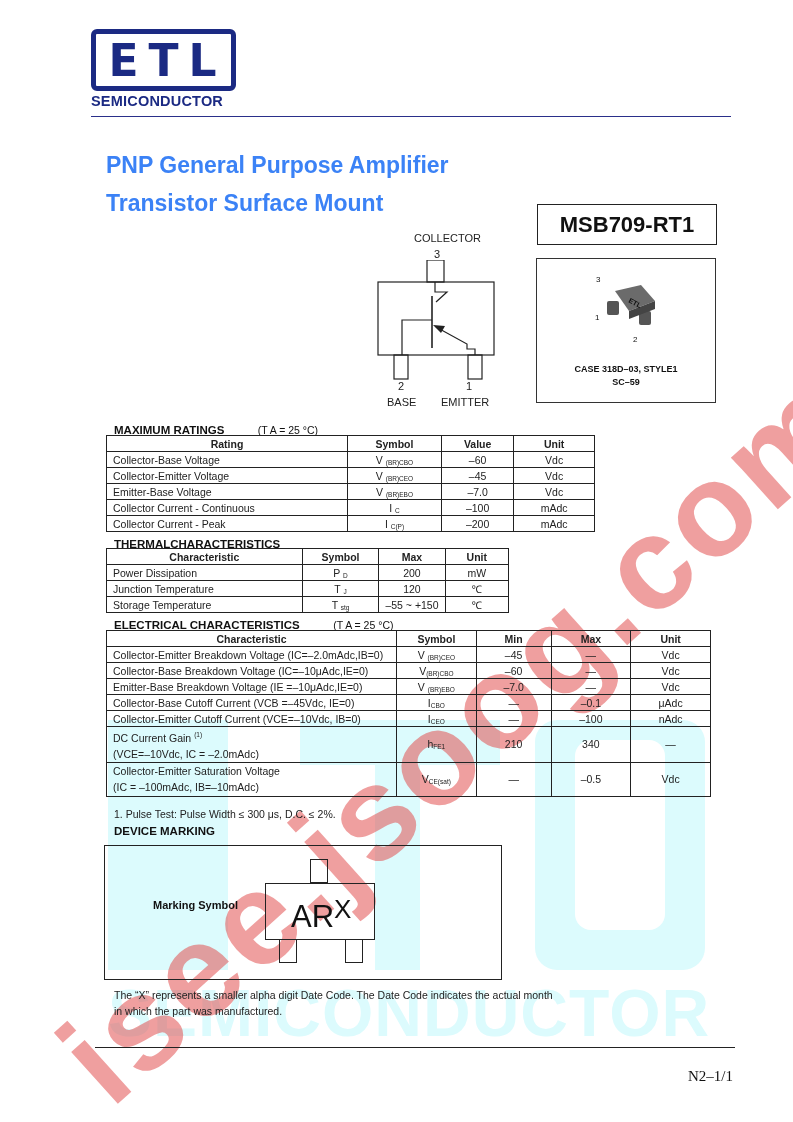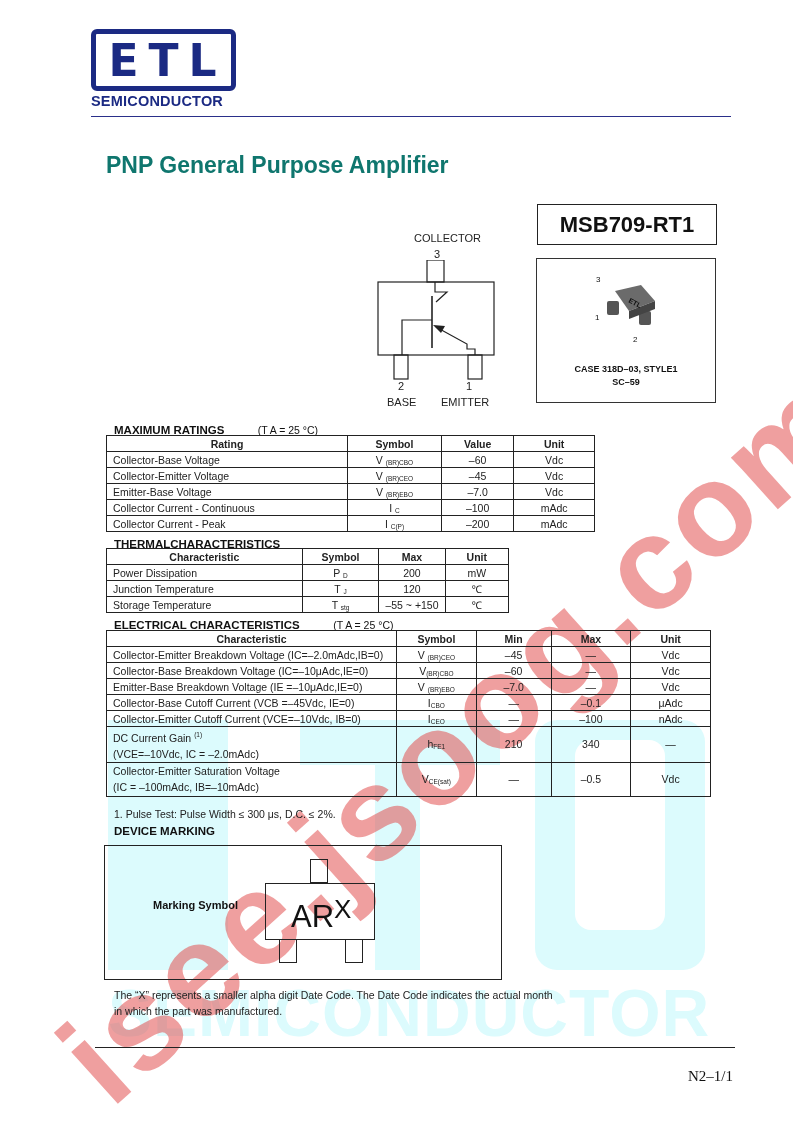--- a/index.html
+++ b/index.html
@@ -14,21 +14,21 @@
 
   .layer { position: absolute; z-index: 1; }
 
   
   .logo { left: 91px; top: 29px; }
   .logo-box { width: 145px; height: 62px; border: 5px solid #1b2a83; border-radius: 6px; display: flex; align-items: center; justify-content: center; }
   .logo-text { font-size: 44px; font-weight: bold; color: #1b2a83; letter-spacing: 10px; font-family: "DejaVu Sans", sans-serif; padding-left: 8px; }
   .logo-sub { font-size: 14.5px; font-weight: bold; color: #1b2a83; margin-top: 2px; letter-spacing: 0.2px; }
   .header-rule { left: 91px; top: 116px; width: 640px; height: 1px; background: #2a2f8a; }
 
-  .title { left: 106px; top: 146px; font-size: 23px; font-weight: bold; line-height: 38px; color: #0f766e; }
+  .title { left: 106px; top: 146px; font-size: 23px; font-weight: bold; line-height: 38px; color: #3b82f6; }
 
   .part-box { left: 537px; top: 204px; width: 180px; height: 41px; border: 1.5px solid #222; display: flex; align-items: center; justify-content: center; font-size: 22px; font-weight: bold; color: #111; }
 
   
   .schem { left: 376px; top: 228px; width: 120px; height: 185px; text-align: center; }
   .schem-label { position: absolute; font-size: 11px; color: #222; }
 
   .case-box { left: 536px; top: 258px; width: 180px; height: 145px; border: 1.5px solid #333; }
   .case-text { position: absolute; width: 100%; text-align: center; font-size: 9px; font-weight: bold; color: #111; }
 
@@ -77,20 +77,21 @@
 <div class="layer logo">
   <div class="logo-box">
     <span class="logo-text">ETL</span>
   </div>
   <div class="logo-sub">SEMICONDUCTOR</div>
 </div>
 <div class="layer header-rule"></div>
 
 <div class="layer title">
   <div>PNP General Purpose Amplifier</div>
+  <div>Transistor Surface Mount</div>
 </div>
 
 <div class="layer part-box">MSB709-RT1</div>
 
 <div class="layer schem">
   <span class="schem-label" style="left:38px;top:4px;">COLLECTOR</span>
   <span class="schem-label" style="left:58px;top:20px;">3</span>
   <svg width="120" height="140" style="position:absolute;left:0;top:32px;">
     <rect x="51" y="0" width="17" height="22" fill="none" stroke="#222" stroke-width="1.2"></rect>
     <rect x="2" y="22" width="116" height="73" fill="none" stroke="#222" stroke-width="1.2"></rect>

